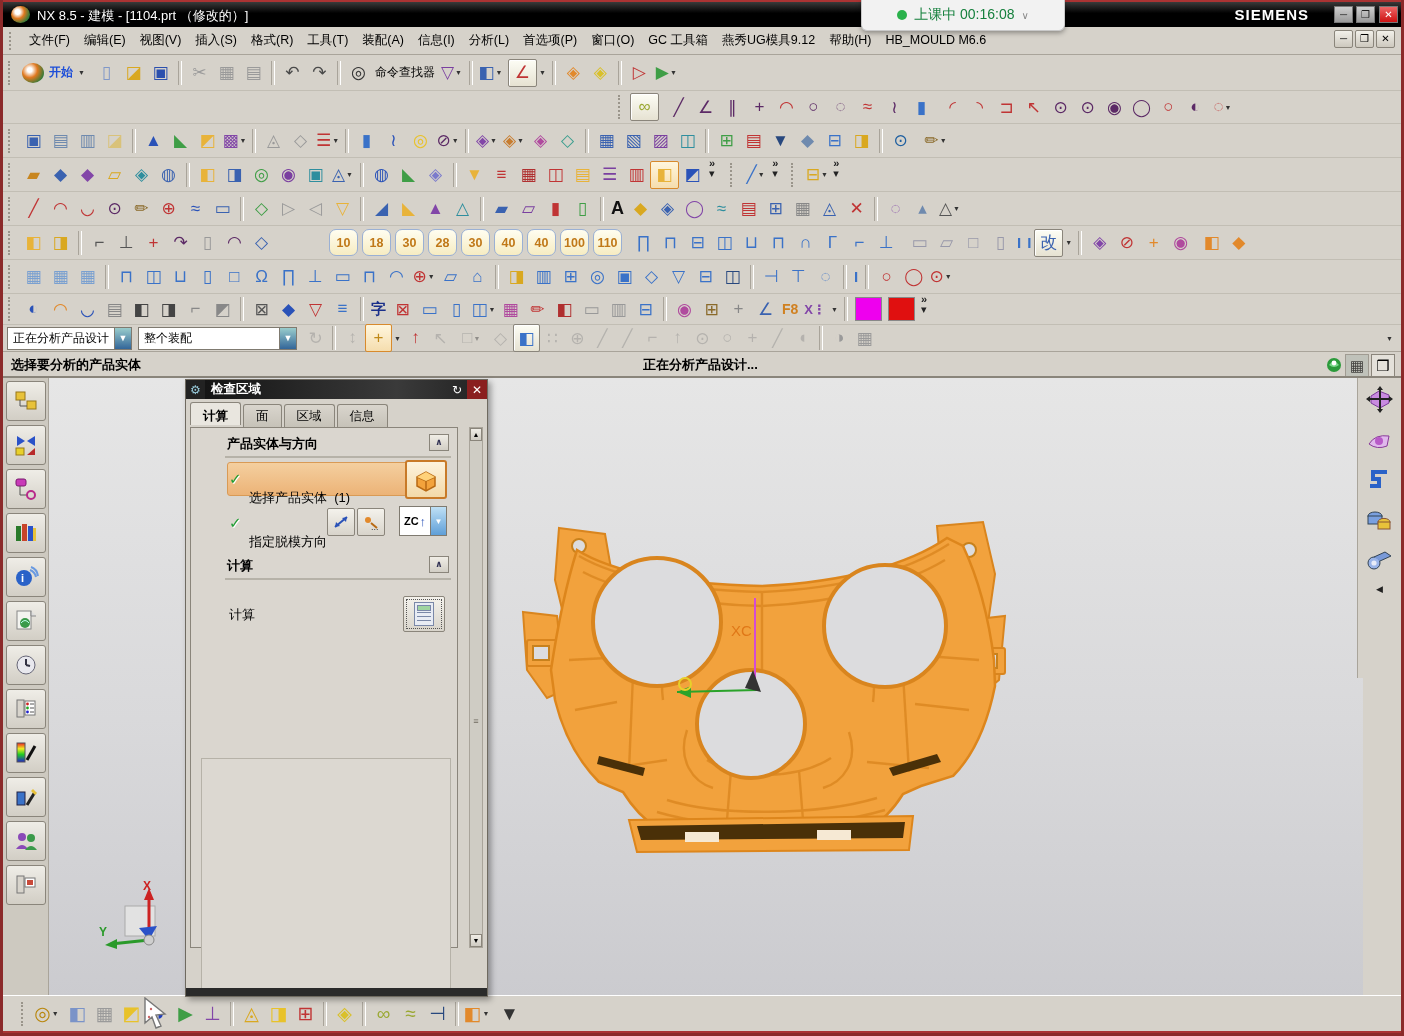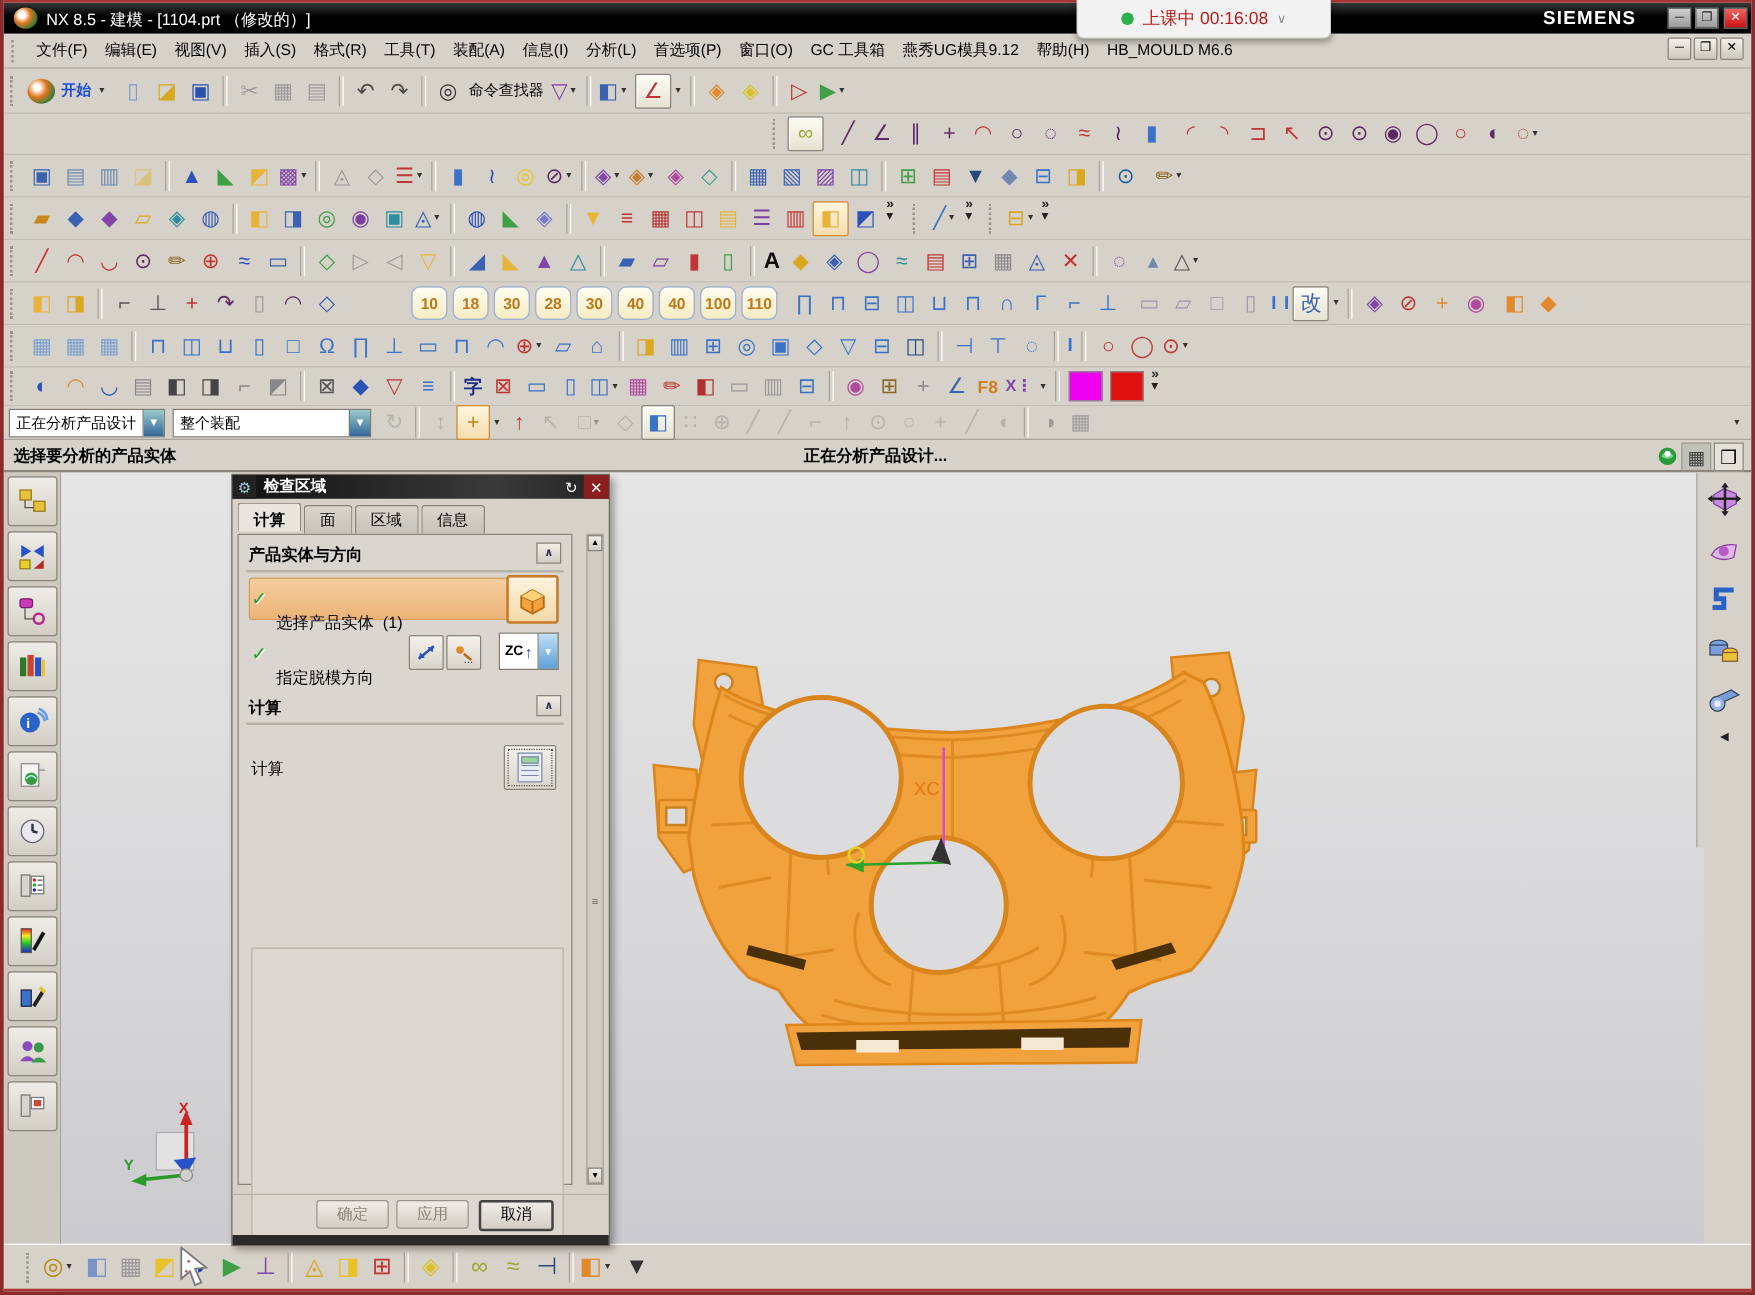--- a/index.html
+++ b/index.html
@@ -13,21 +13,21 @@
             background:radial-gradient(circle at 35% 35%,#fff 15%,#e07820 40%,#2a7a3a 75%,#123);box-shadow:0 0 2px #000;}
   .titlebar .ttext{position:absolute;left:34px;top:5px;color:#fff;font-size:13px;}
   .titlebar .brand{position:absolute;right:92px;top:4px;color:#fff;font-weight:bold;font-size:15px;letter-spacing:1px;font-family:"Liberation Sans",sans-serif;}
   .winbtn{position:absolute;top:4px;width:19px;height:17px;background:linear-gradient(180deg,#cfcfcf,#9a9a9a);
           border:1px solid #777;color:#222;font-size:10px;text-align:center;line-height:16px;box-sizing:border-box;}
   .winbtn.close{background:linear-gradient(180deg,#e66,#c11);color:#fff;font-weight:bold;}
   
   .recbar{position:absolute;left:858px;top:0;width:202px;height:30px;background:#f2f2f2;border:1px solid #c9c9c9;border-top:none;
           border-radius:0 0 6px 6px;box-shadow:0 2px 5px rgba(0,0,0,.35);display:flex;align-items:center;justify-content:center;gap:7px;z-index:60;}
   .recdot{width:10px;height:10px;border-radius:50%;background:#2ab14b;}
-  .rectext{font-size:14px;color:#b91c1c;}
+  .rectext{font-size:14px;color:#15803d;}
   .recchev{color:#888;font-size:10px;}
   
   .menubar{position:absolute;left:0;top:27px;width:100%;height:28px;background:#d6d2ca;border-bottom:1px solid #a9a49a;
            display:flex;align-items:center;padding-left:6px;box-sizing:border-box;}
   .menubar .mgrip{width:5px;height:18px;border-left:2px dotted #9a958b;margin-right:6px;}
   .menuitem{padding:3px 7px;white-space:nowrap;font-size:12.5px;}
   .mdibtns{position:absolute;right:6px;top:3px;display:flex;gap:2px;}
   .mdibtn{width:19px;height:18px;background:linear-gradient(180deg,#f2f0ea,#cdc8be);border:1px solid #8a857b;
           font-size:10px;text-align:center;line-height:16px;box-sizing:border-box;border-radius:2px;}
   
@@ -78,21 +78,21 @@
   .dlg-title{position:absolute;left:0;top:0;width:100%;height:19px;background:linear-gradient(90deg,#111,#3a3a3a 70%,#222);
              color:#fff;display:flex;align-items:center;box-sizing:border-box;}
   .dlg-gear{width:19px;height:19px;background:#222;color:#9cd;display:flex;align-items:center;justify-content:center;font-size:12px;flex:none;}
   .dlg-ttl{flex:1;font-weight:bold;font-size:12.5px;padding-left:6px;}
   .dlg-tbtn{width:20px;height:19px;display:flex;align-items:center;justify-content:center;color:#fff;font-size:12px;flex:none;}
   .dlg-close{background:#8a1f1f;font-weight:bold;}
   .tabs{position:absolute;left:4px;top:24px;height:23px;display:flex;}
   .tab{padding:3px 12px;border:1px solid #8a857b;border-bottom:none;background:linear-gradient(180deg,#d9d5cd,#c6c2b8);
        margin-right:2px;border-radius:3px 3px 0 0;font-size:12.5px;}
   .tab.active{background:#e9e6df;font-weight:bold;position:relative;top:-2px;padding-top:5px;}
-  .dlg-body{position:absolute;left:4px;top:47px;width:268px;height:521px;border:1px solid #8a857b;background:#dad6cf;box-sizing:border-box;}
+  .dlg-body{position:absolute;left:4px;top:47px;width:268px;height:521px;border:1px solid #8a857b;background:#dad6cf;box-sizing:border-box;padding-left:28px;}
   .dlg-scroll{position:absolute;right:4px;top:47px;width:14px;height:521px;background:#cfccc4;border:1px solid #a9a49a;box-sizing:border-box;}
   .scr-btn{position:absolute;left:0;width:12px;height:13px;background:linear-gradient(180deg,#f0ede6,#cfcbc2);
            border:1px solid #8a857b;font-size:7px;text-align:center;line-height:12px;box-sizing:border-box;}
   .scr-grip{position:absolute;left:1px;top:288px;width:10px;text-align:center;color:#6f6a60;font-size:9px;letter-spacing:0;}
   .sect-hd{position:relative;margin:4px 6px 2px 6px;font-weight:bold;font-size:13px;padding:3px 2px;border-bottom:2px solid #b6b2a8;}
   .sect-hd .col{position:absolute;right:2px;top:2px;width:18px;height:15px;border:1px solid #8a857b;
                 background:linear-gradient(180deg,#f0ede6,#d2cec5);text-align:center;font-size:9px;line-height:14px;color:#335;}
   .drow{position:relative;margin:4px 8px;height:34px;}
   .dcheck{position:absolute;left:2px;top:8px;color:#1d9e32;font-weight:bold;font-size:15px;text-shadow:1px 1px 0 #fff;}
   .dsel{position:absolute;left:0;top:0;width:208px;height:32px;border-radius:3px;
@@ -828,25 +828,20 @@
 
       <div class="dlg-empty"></div>
     </div>
 
     <div class="dlg-scroll">
       <span class="scr-btn" style="top:0">▲</span>
       <span class="scr-grip">≡</span>
       <span class="scr-btn" style="bottom:0">▼</span>
     </div>
 
-    <div class="dlg-foot">
-      <span class="dbtn" style="right:176px">确定</span>
-      <span class="dbtn" style="right:112px">应用</span>
-      <span class="dbtn enabled" style="right:44px">取消</span>
-    </div>
     <div class="dlg-bottom"></div>
   </div>
 
   <div class="bottombar" id="bottombar">
       <span class="grip" style="font-size: 19px;"></span>
       <span class="icon" style="color: rgb(184, 134, 11); font-size: 19px;">◎<span class="dd">▼</span></span>
       <span class="gap" style="width: 4px; font-size: 19px;"></span>
       <span class="icon" style="color: rgb(122, 147, 200); font-size: 19px;">◧</span>
       <span class="icon" style="color: rgb(154, 154, 154); font-size: 19px;">▦</span>
       <span class="icon" style="color: rgb(232, 194, 42); font-size: 19px;">◩</span>

